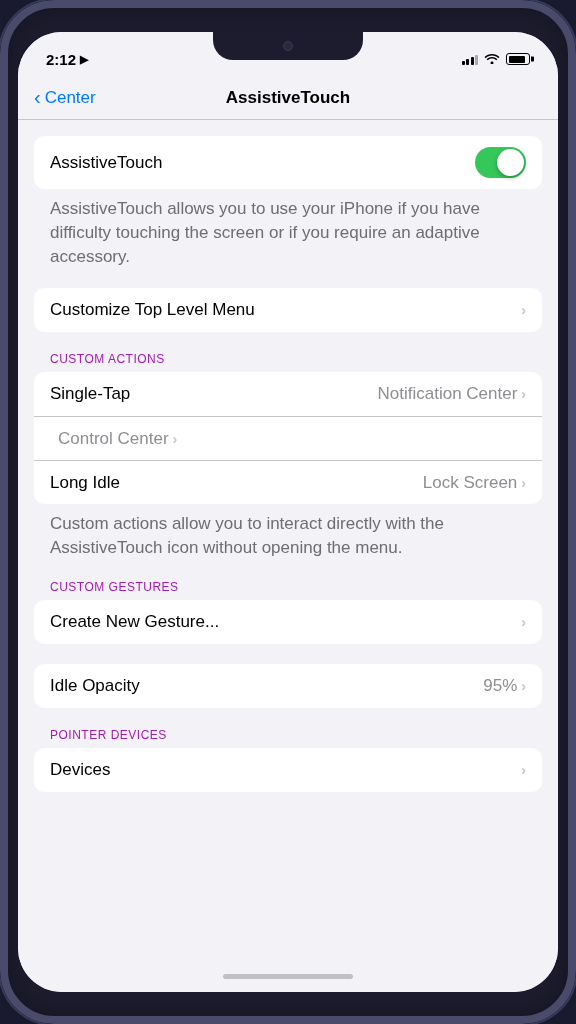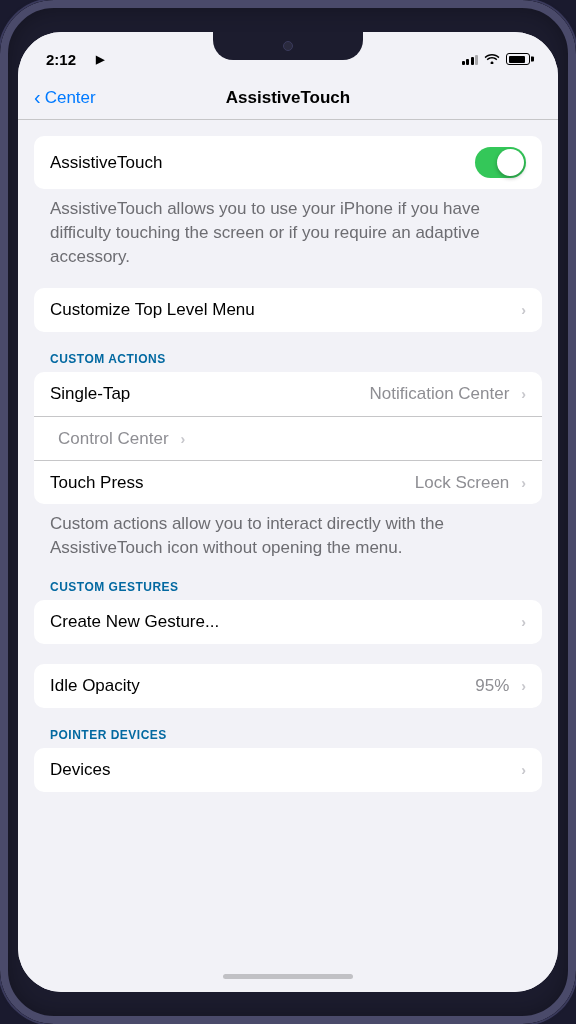--- a/index.html
+++ b/index.html
@@ -84,21 +84,21 @@
       flex-shrink: 0;
       z-index: 5;
     }
 
     .status-time {
       font-size: 15px;
       font-weight: 600;
       color: #000;
       display: flex;
       align-items: center;
-      gap: 20px;
+      gap: 4px;
     }
 
     .status-icons {
       display: flex;
       align-items: center;
       gap: 6px;
     }
 
     .signal-bars {
       display: flex;
@@ -201,22 +201,22 @@
       border-radius: 2px;
     }
 
     
     .settings-group {
       margin-bottom: 20px;
     }
 
     .section-label {
       font-size: 12px;
-      font-weight: 700;
-      color: #0369a1;
+      font-weight: 400;
+      color: #a21caf;
       text-transform: uppercase;
       letter-spacing: 0.5px;
       padding: 0 16px 6px;
     }
 
     .card {
       background: #fff;
       border-radius: 10px;
       overflow: hidden;
     }
@@ -238,21 +238,21 @@
       font-size: 17px;
       color: #000;
       flex: 1;
     }
 
     .card-row-value {
       font-size: 17px;
       color: #8e8e93;
       display: flex;
       align-items: center;
-      gap: 12px;
+      gap: 4px;
       padding-left: 8px;
     }
 
     .chevron-right {
       color: #c7c7cc;
       font-size: 14px;
       font-weight: 600;
     }
 
     
@@ -380,21 +380,21 @@
               <span class="chevron-right">›</span>
             </div>
           </div>
           <div class="card-row">
             <div class="card-row-value">
               <span>Control Center</span>
               <span class="chevron-right">›</span>
             </div>
           </div>
           <div class="card-row">
-            <span class="card-row-label">Touch Press</span>
+            <span class="card-row-label">Long Idle</span>
             <div class="card-row-value">
               <span>Lock Screen</span>
               <span class="chevron-right">›</span>
             </div>
           </div>
         </div>
         <p class="description-text">Custom actions allow you to interact directly with the AssistiveTouch icon without opening the menu.</p>
       </div>
 
       <div class="settings-group">

